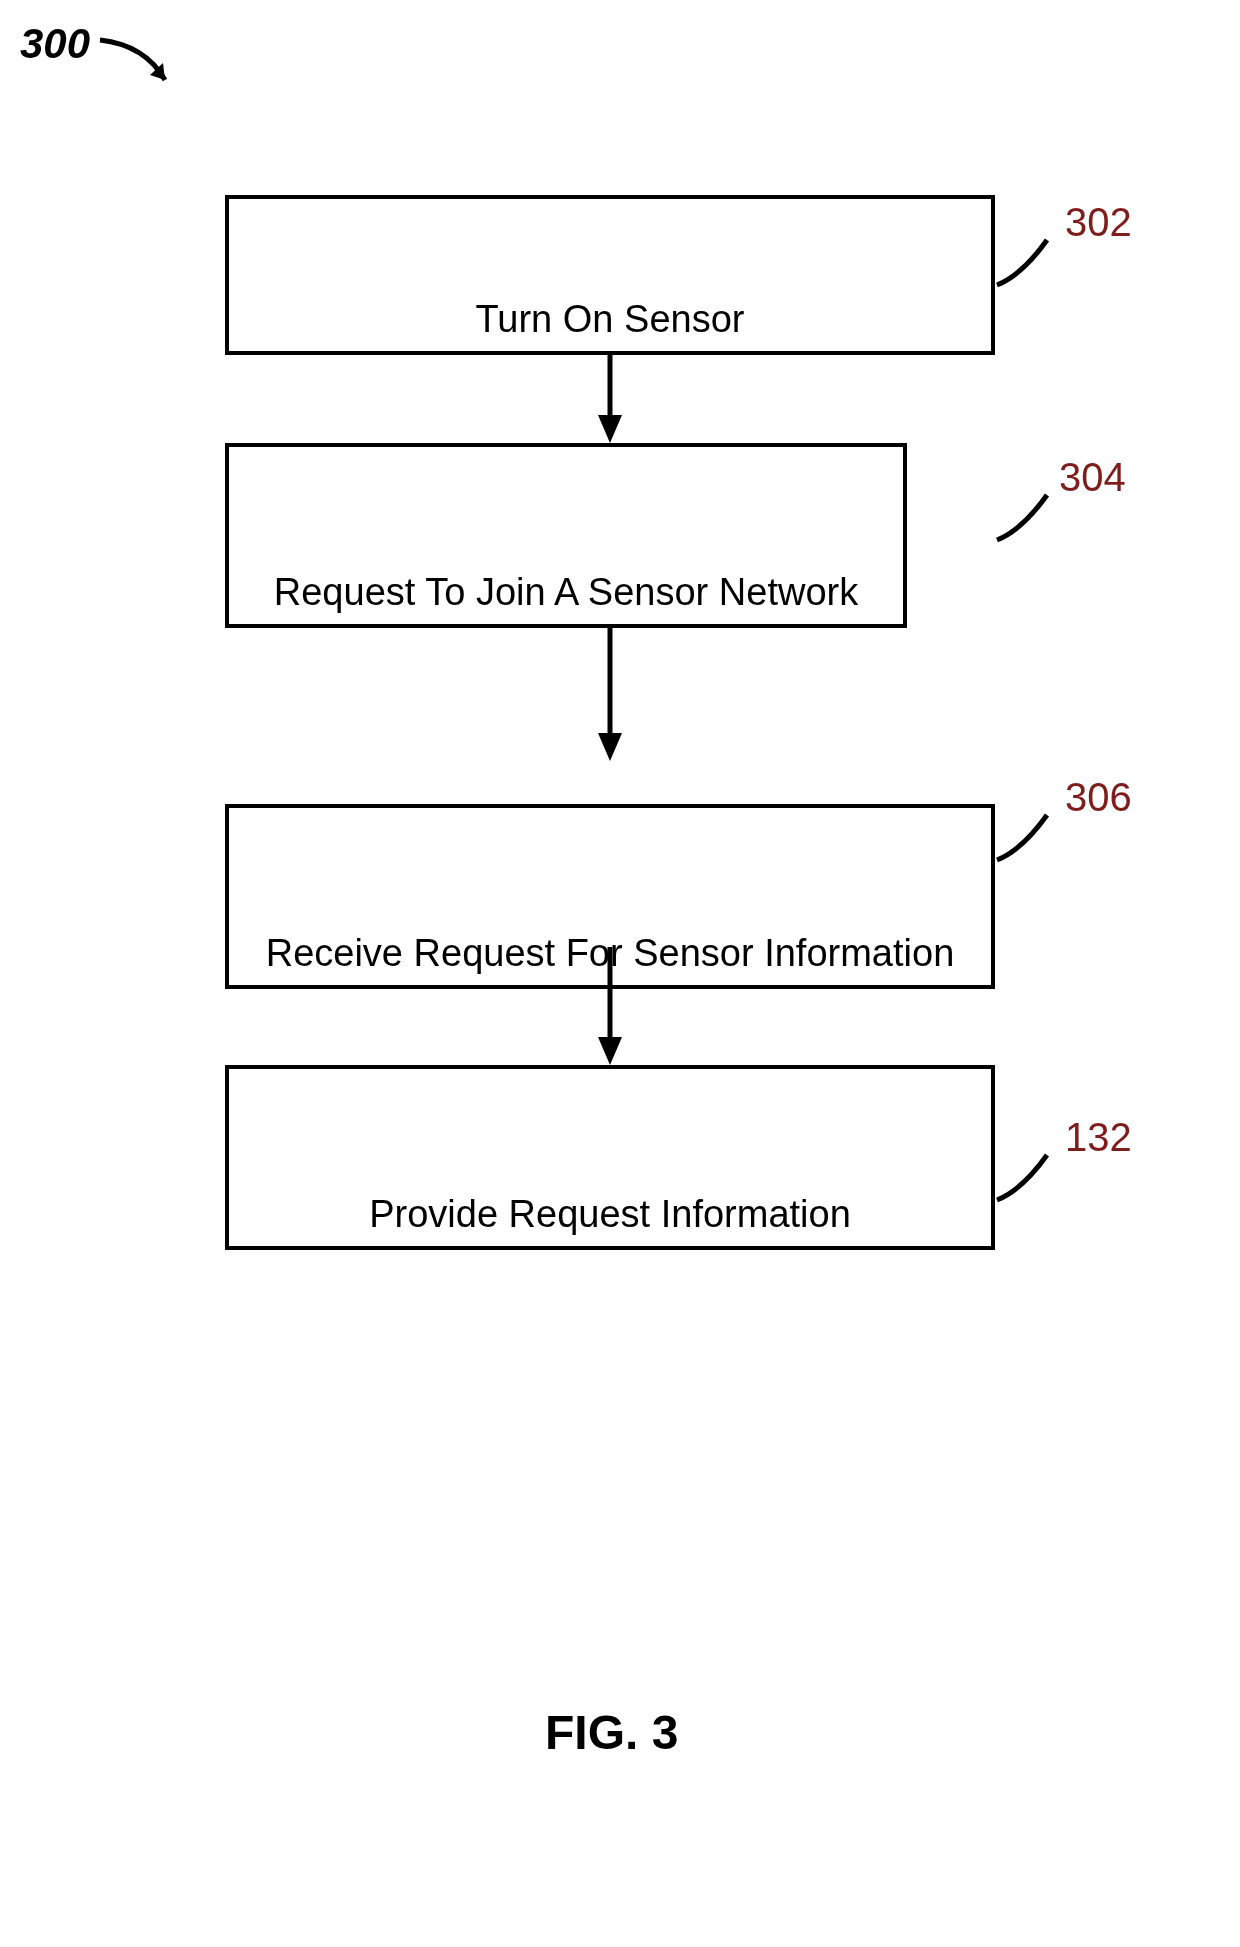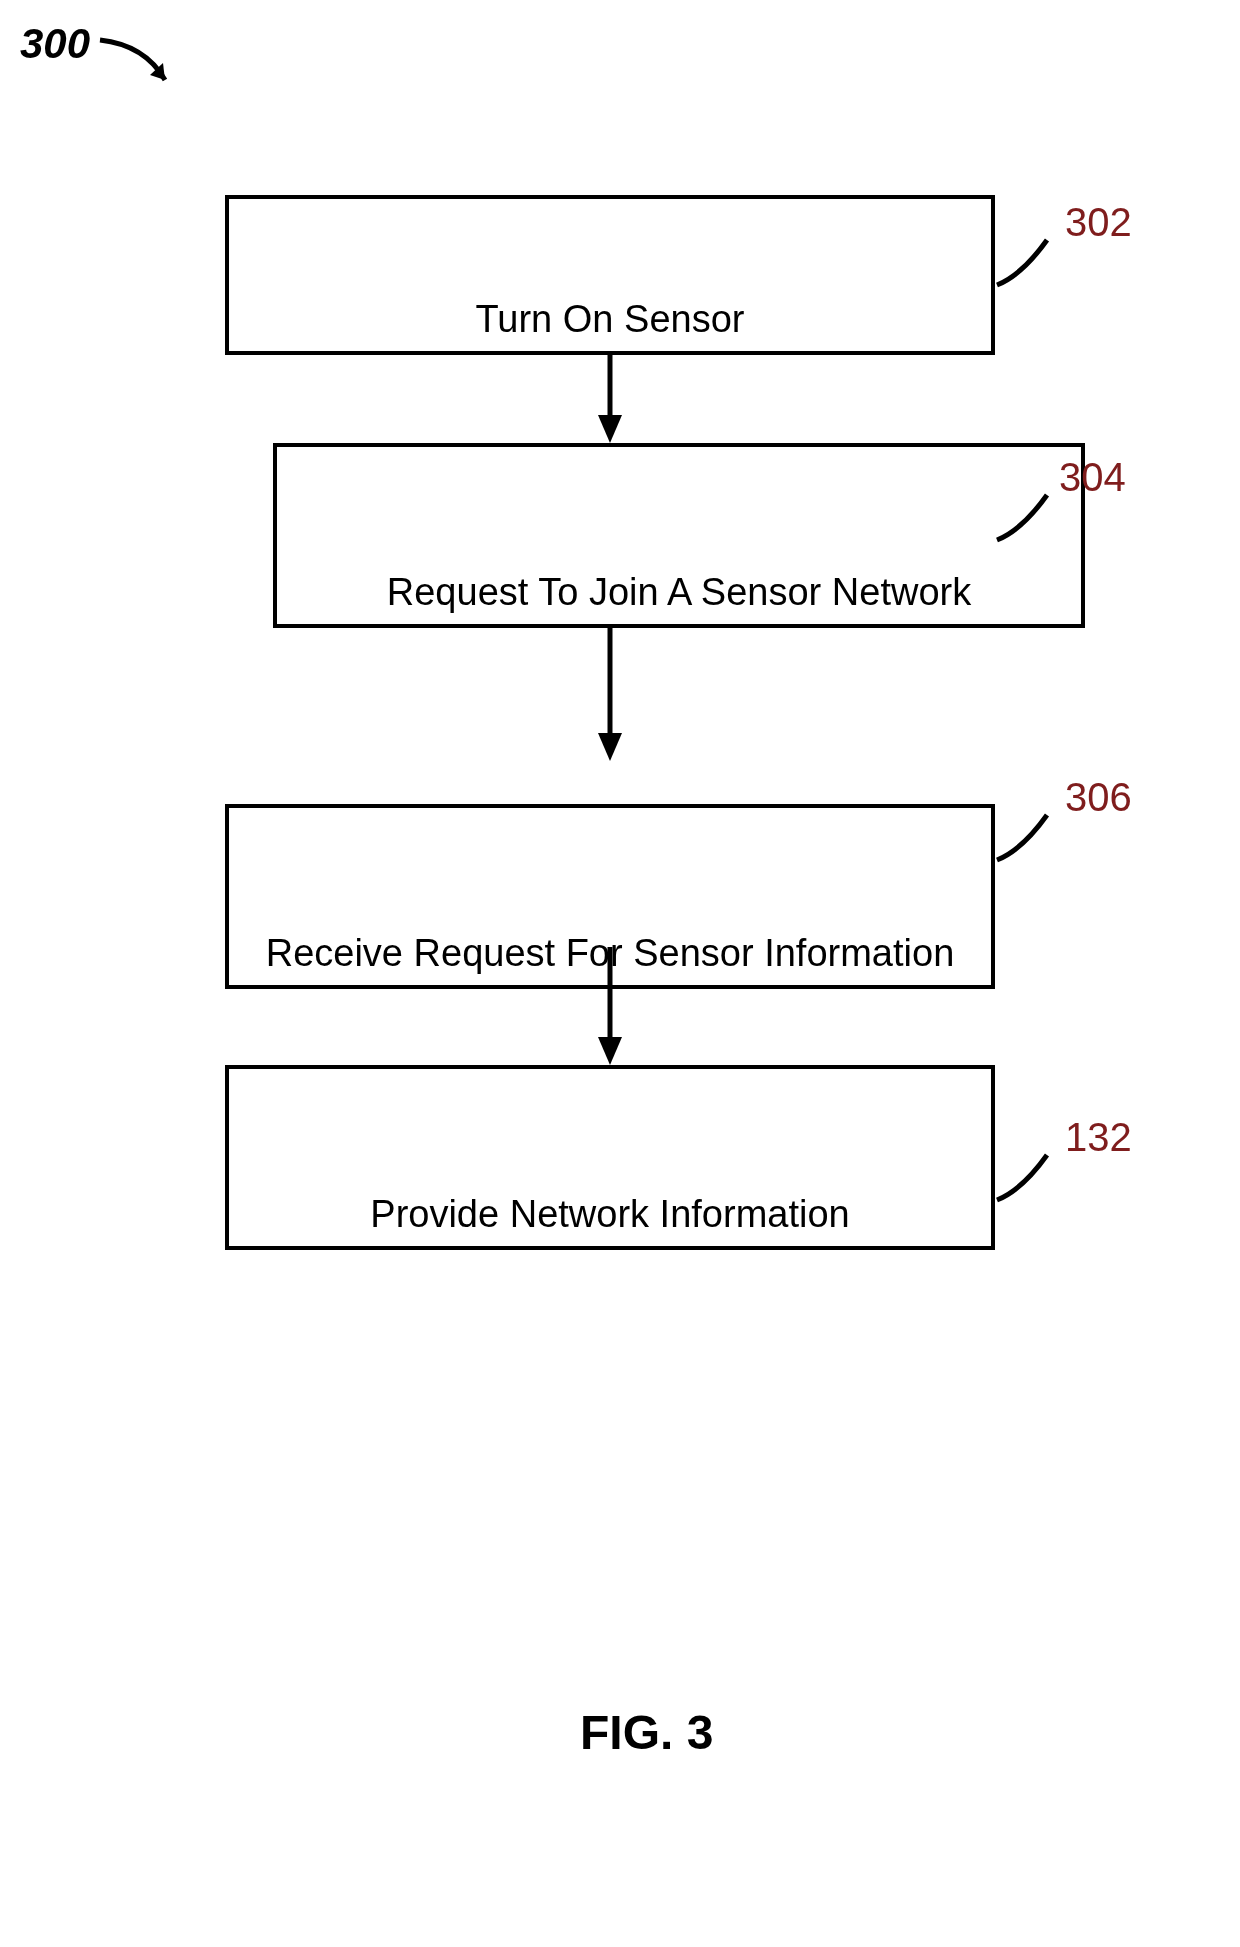--- a/index.html
+++ b/index.html
@@ -40,21 +40,20 @@
       position: absolute;
     }
     .vert-arrow {
       position: absolute;
     }
     .fig-caption {
       position: absolute;
       font-weight: bold;
       font-size: 48px;
       color: #000;
-      margin-left: 35px;
     }
   </style>
 </head>
 <body>
 
 <div class="figure-number" style="left:20px; top:20px;font-style:italic;">300</div>
 
 <svg class="arrow-leader" style="left:95px; top:25px;" width="100" height="80">
   <path d="M 5 15 Q 50 20 70 55" stroke="#000" stroke-width="5" fill="none"></path>
   <polygon points="70,55 55,50 68,38" fill="#000"></polygon>
@@ -66,21 +65,21 @@
 <svg class="ref-leader" style="left:992px; top:235px;" width="70" height="55">
   <path d="M 5 50 Q 30 40 55 5" stroke="#000" stroke-width="5" fill="none"></path>
 </svg>
 <div class="ref-label" style="left:1065px; top:200px;">302</div>
 
 <svg class="vert-arrow" style="left:595px; top:355px;" width="30" height="90">
   <line x1="15" y1="0" x2="15" y2="65" stroke="#000" stroke-width="5"></line>
   <polygon points="15,88 3,60 27,60" fill="#000"></polygon>
 </svg>
 
-<div class="flow-box" style="left:225px; top:443px; width:812px; height:185px;margin-left:48px;">
+<div class="flow-box" style="left:225px; top:443px; width:682px; height:185px;">
   <span>Request To Join A Sensor Network</span>
 </div>
 <svg class="ref-leader" style="left:992px; top:490px;" width="70" height="55">
   <path d="M 5 50 Q 30 40 55 5" stroke="#000" stroke-width="5" fill="none"></path>
 </svg>
 <div class="ref-label" style="left:1059px; top:455px;">304</div>
 
 <svg class="vert-arrow" style="left:595px; top:628px;" width="30" height="135">
   <line x1="15" y1="0" x2="15" y2="110" stroke="#000" stroke-width="5"></line>
   <polygon points="15,133 3,105 27,105" fill="#000"></polygon>
@@ -93,20 +92,20 @@
   <path d="M 5 50 Q 30 40 55 5" stroke="#000" stroke-width="5" fill="none"></path>
 </svg>
 <div class="ref-label" style="left:1065px; top:775px;">306</div>
 
 <svg class="vert-arrow" style="left:595px; top:947px;" width="30" height="120">
   <line x1="15" y1="0" x2="15" y2="95" stroke="#000" stroke-width="5"></line>
   <polygon points="15,118 3,90 27,90" fill="#000"></polygon>
 </svg>
 
 <div class="flow-box" style="left:225px; top:1065px; width:770px; height:185px;">
-  <span>Provide Network Information</span>
+  <span>Provide Request Information</span>
 </div>
 <svg class="ref-leader" style="left:992px; top:1150px;" width="70" height="55">
   <path d="M 5 50 Q 30 40 55 5" stroke="#000" stroke-width="5" fill="none"></path>
 </svg>
 <div class="ref-label" style="left:1065px; top:1115px;">132</div>
 
 <div class="fig-caption" style="left:545px; top:1705px;">FIG. 3</div>
 
 </body></html>

